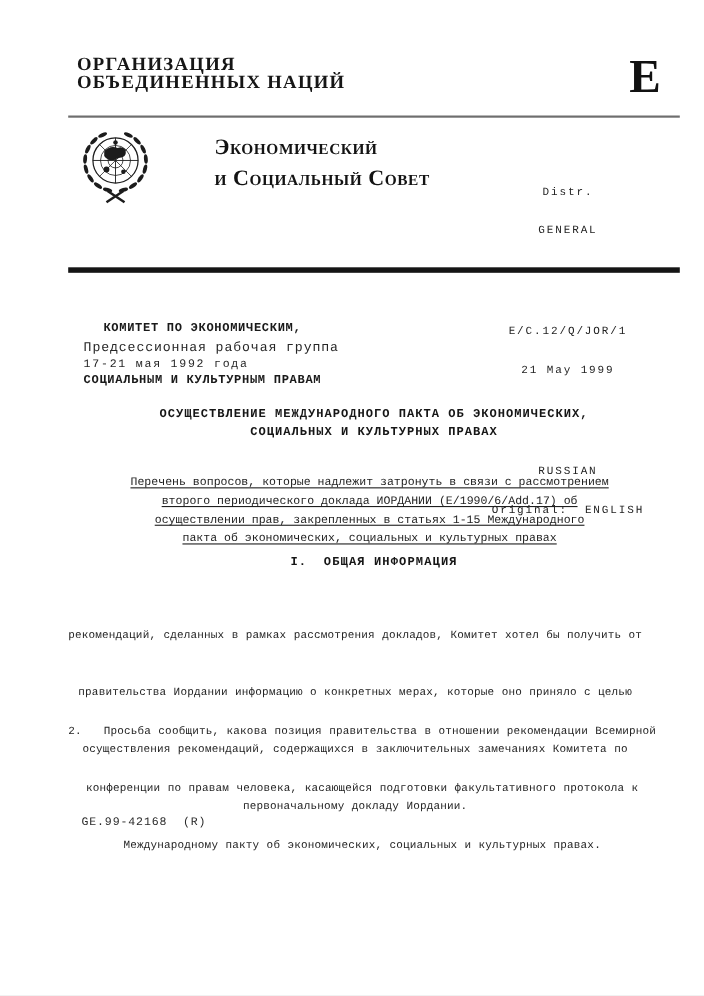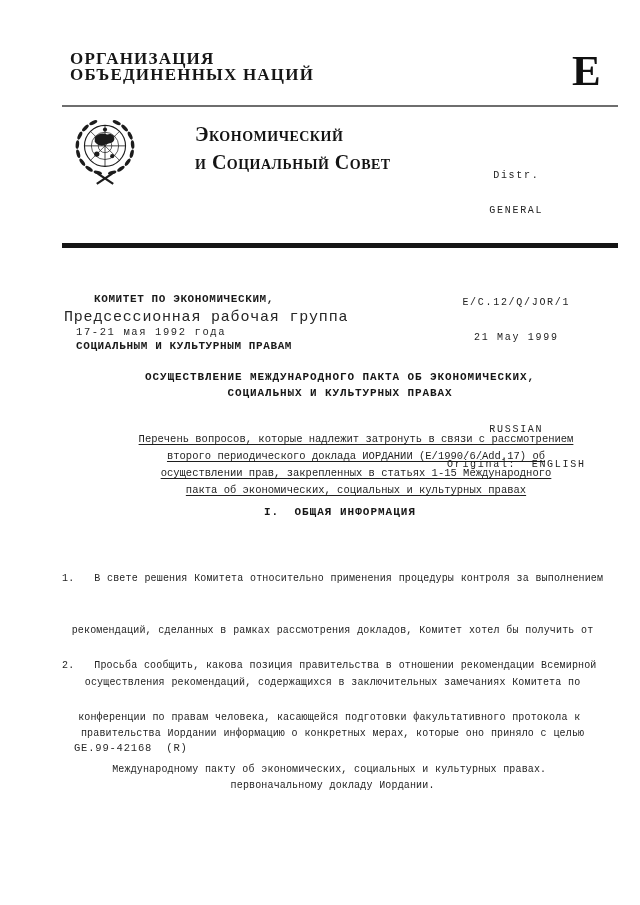--- a/index.html
+++ b/index.html
@@ -44,34 +44,34 @@
   .rule-thick {
     position: absolute; left: 62px; top: 243px;
     width: 556px; height: 5px; background: #151515;
   }
   #committee-name {
     position: absolute; left: 76px; top: 261px;
     font-weight: bold; font-size: 11px; line-height: 15.5px;
     letter-spacing: 0.6px; color: #1a1a1a;
   }
   #working-group {
-    position: absolute; left: 64px; top: 309px;
-    font-size: 15px; letter-spacing: 0.8px; color: #262626;
+    position: absolute; left: 76px; top: 309px;
+    font-size: 12px; letter-spacing: 0.8px; color: #262626;
   }
   #session-dates {
     position: absolute; left: 76px; top: 326px;
     font-size: 10.5px; letter-spacing: 1.6px; color: #262626;
   }
   #doc-title {
     position: absolute; left: 62px; top: 369px; width: 556px;
     text-align: center; font-weight: bold; font-size: 11px;
     line-height: 16px; letter-spacing: 0.9px; color: #161616;
   }
   #subject-block {
-    position: absolute; left: 78px; top: 431px; width: 556px;
+    position: absolute; left: 58px; top: 431px; width: 556px;
     text-align: center; font-size: 10.5px; line-height: 17px; color: #1e1e1e;
   }
   #subject-block .subj-line span {
     text-decoration: underline; text-underline-offset: 2px;
   }
   #section-heading {
     position: absolute; left: 62px; top: 506px; width: 556px;
     text-align: center; font-weight: bold; font-size: 11px;
     letter-spacing: 1px; color: #161616;
   }
@@ -175,24 +175,23 @@
   <div id="subject-block" class="mono">
     <div class="subj-line"><span>Перечень вопросов, которые надлежит затронуть в связи с рассмотрением</span></div>
     <div class="subj-line"><span>второго периодического доклада ИОРДАНИИ (E/1990/6/Add.17) об</span></div>
     <div class="subj-line"><span>осуществлении прав, закрепленных в статьях 1-15 Международного</span></div>
     <div class="subj-line"><span>пакта об экономических, социальных и культурных правах</span></div>
   </div>
 
   <div id="section-heading" class="mono pre">I.  ОБЩАЯ ИНФОРМАЦИЯ</div>
 
   <div id="para-1" class="body-para mono pre">
-    <div>1.   В свете решения Комитета относительно применения процедуры контроля за выполнением</div>
     <div>рекомендаций, сделанных в рамках рассмотрения докладов, Комитет хотел бы получить от</div>
+    <div>правительства Иордании информацию о конкретных мерах, которые оно приняло с целью</div>
     <div>осуществления рекомендаций, содержащихся в заключительных замечаниях Комитета по</div>
-    <div>правительства Иордании информацию о конкретных мерах, которые оно приняло с целью</div>
     <div>первоначальному докладу Иордании.</div>
   </div>
 
   <div id="para-2" class="body-para mono pre">
     <div>2.   Просьба сообщить, какова позиция правительства в отношении рекомендации Всемирной</div>
     <div>конференции по правам человека, касающейся подготовки факультативного протокола к</div>
     <div>Международному пакту об экономических, социальных и культурных правах.</div>
   </div>
 
   <div id="footer-ref" class="mono pre">GE.99-42168  (R)</div>

